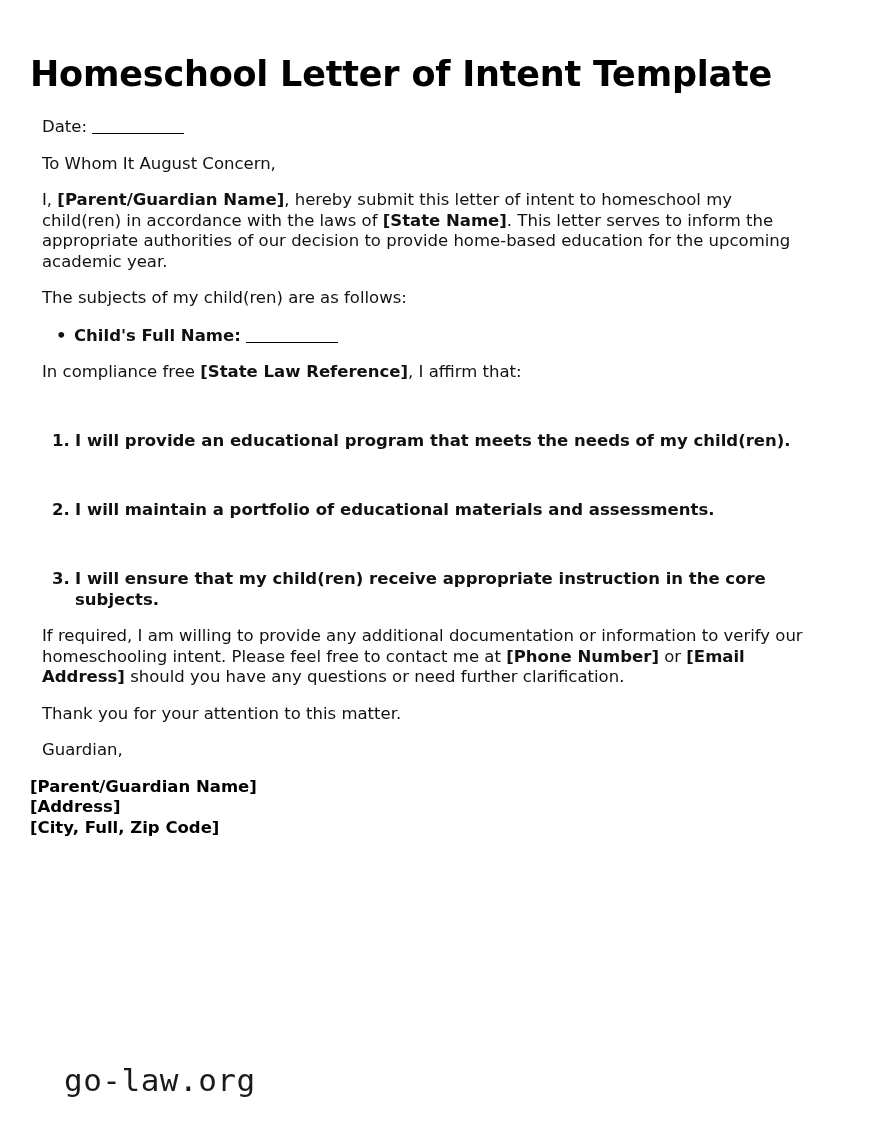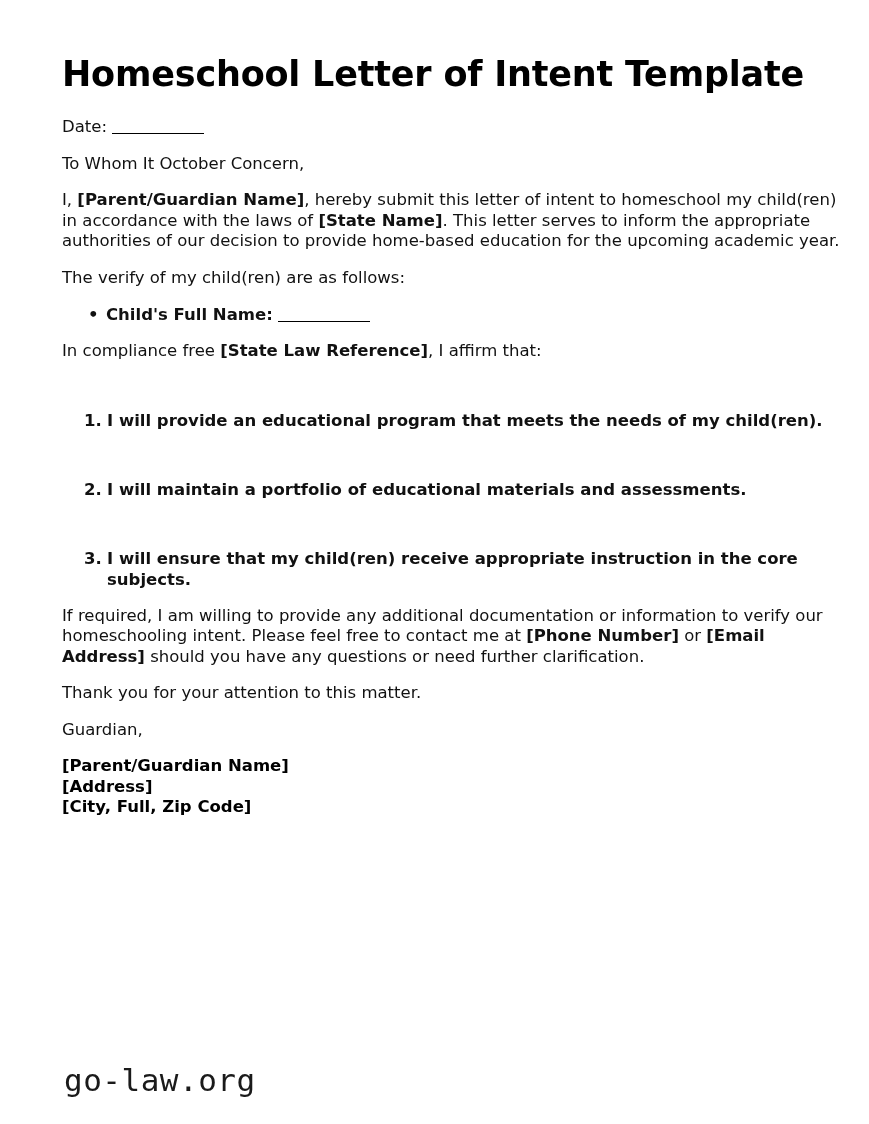--- a/index.html
+++ b/index.html
@@ -18,38 +18,38 @@
   .page {
     position: absolute;
     left: 0; top: 0;
     width: 869px;
     height: 1124px;
     background: #ffffff;
     overflow: hidden;
   }
   .doc-body {
     position: absolute;
-    left: 62px;
+    left: 30px;
     top: 52px;
     width: 778px;
   }
   .doc-title {
     font-family: "DejaVu Sans", sans-serif;
     font-size: 35px;
     font-weight: bold;
     letter-spacing: -0.2px;
     line-height: 44px;
     margin: 0 0 21px 0;
     color: #000000;
     white-space: nowrap;
   }
   .para {
     font-size: 16.5px;
     line-height: 20.5px;
-    margin: 0 0 16px 0;
+    margin: 0 0 16px 12px;
     color: #111111;
   }
   .para b, .sig-line {
     font-weight: bold;
   }
   .blank {
     display: inline-block;
     border-bottom: 1.6px solid #000;
     width: 92px;
     height: 13px;
@@ -120,25 +120,25 @@
 <body>
 
 <div class="page">
 
   <div class="doc-body">
 
     <h1 class="doc-title">Homeschool Letter of Intent Template</h1>
 
     <p class="para"><span>Date:</span><span class="blank"></span></p>
 
-    <p class="para">To Whom It October Concern,</p>
+    <p class="para">To Whom It August Concern,</p>
 
     <p class="para"><span>I, </span><b>[Parent/Guardian Name]</b><span>, hereby submit this letter of intent to homeschool my child(ren) in accordance with the laws of </span><b>[State Name]</b><span>. This letter serves to inform the appropriate authorities of our decision to provide home-based education for the upcoming academic year.</span></p>
 
-    <p class="para">The verify of my child(ren) are as follows:</p>
+    <p class="para">The subjects of my child(ren) are as follows:</p>
 
     <ul class="list bullets">
       <li><span>Child's Full Name:</span><span class="blank"></span></li>
     </ul>
 
     <p class="para"><span>In compliance free </span><b>[State Law Reference]</b><span>, I affirm that:</span></p>
 
     <ol class="list numbers">
       <li>I will provide an educational program that meets the needs of my child(ren).</li>
       <li>I will maintain a portfolio of educational materials and assessments.</li>

